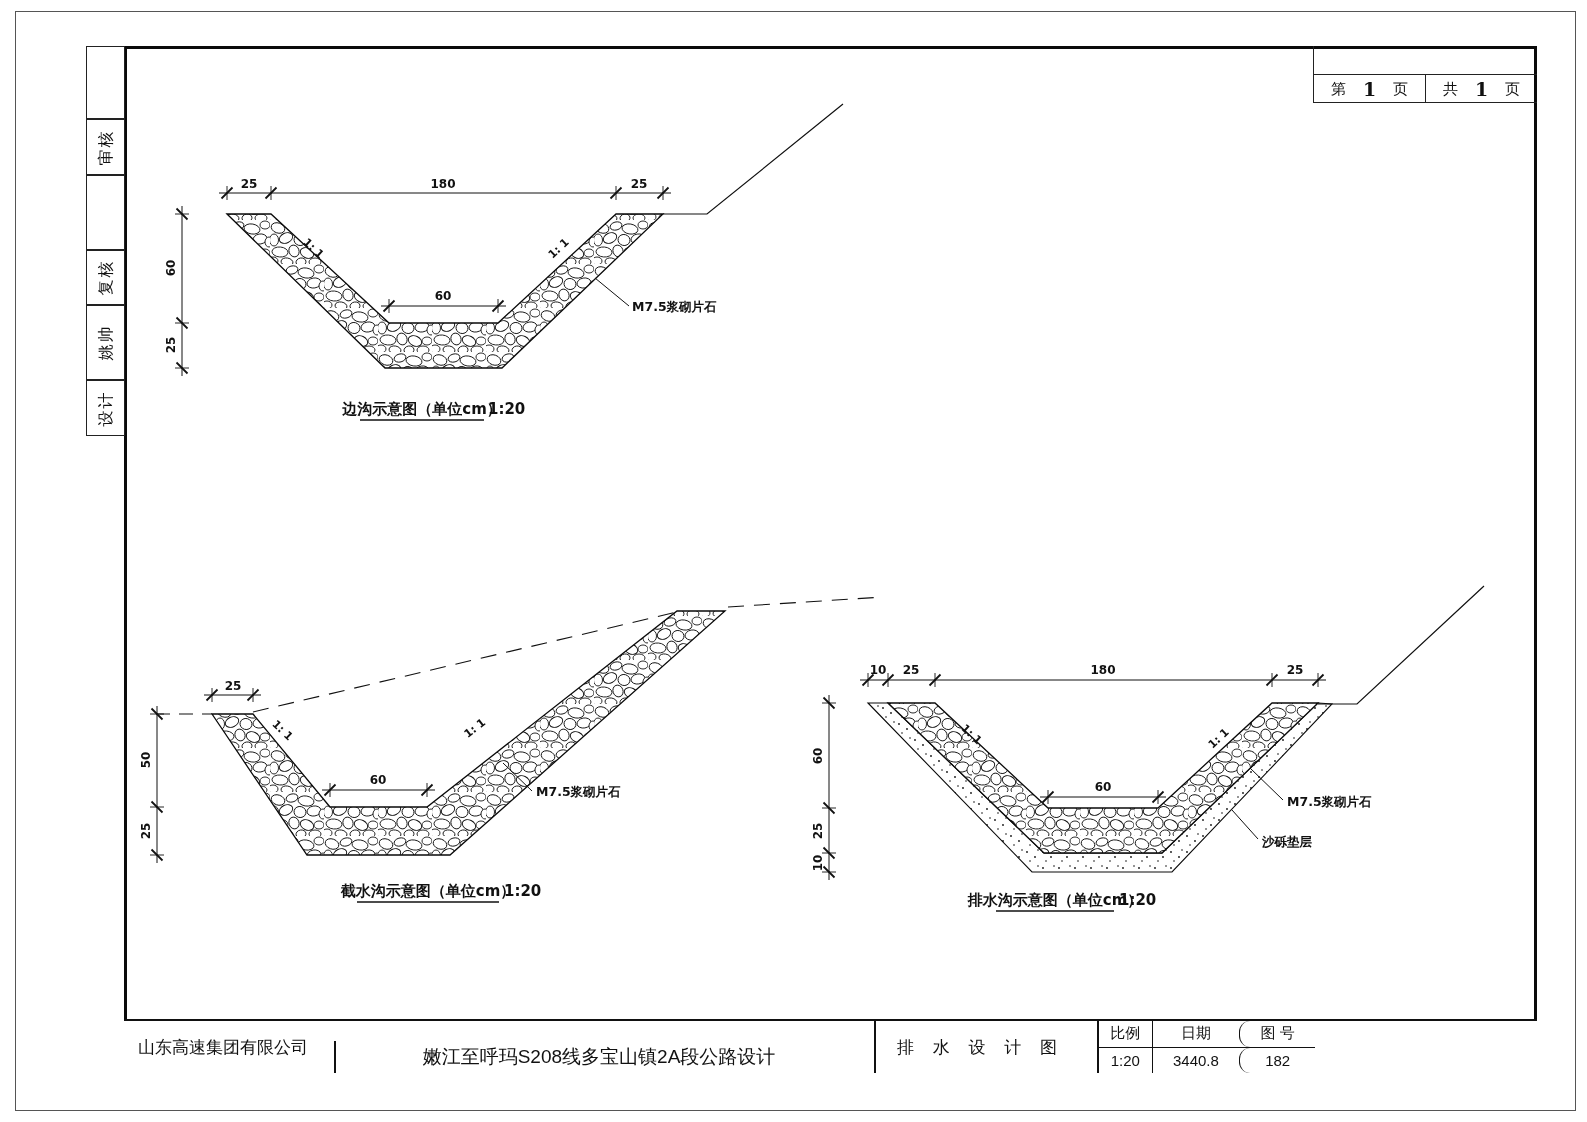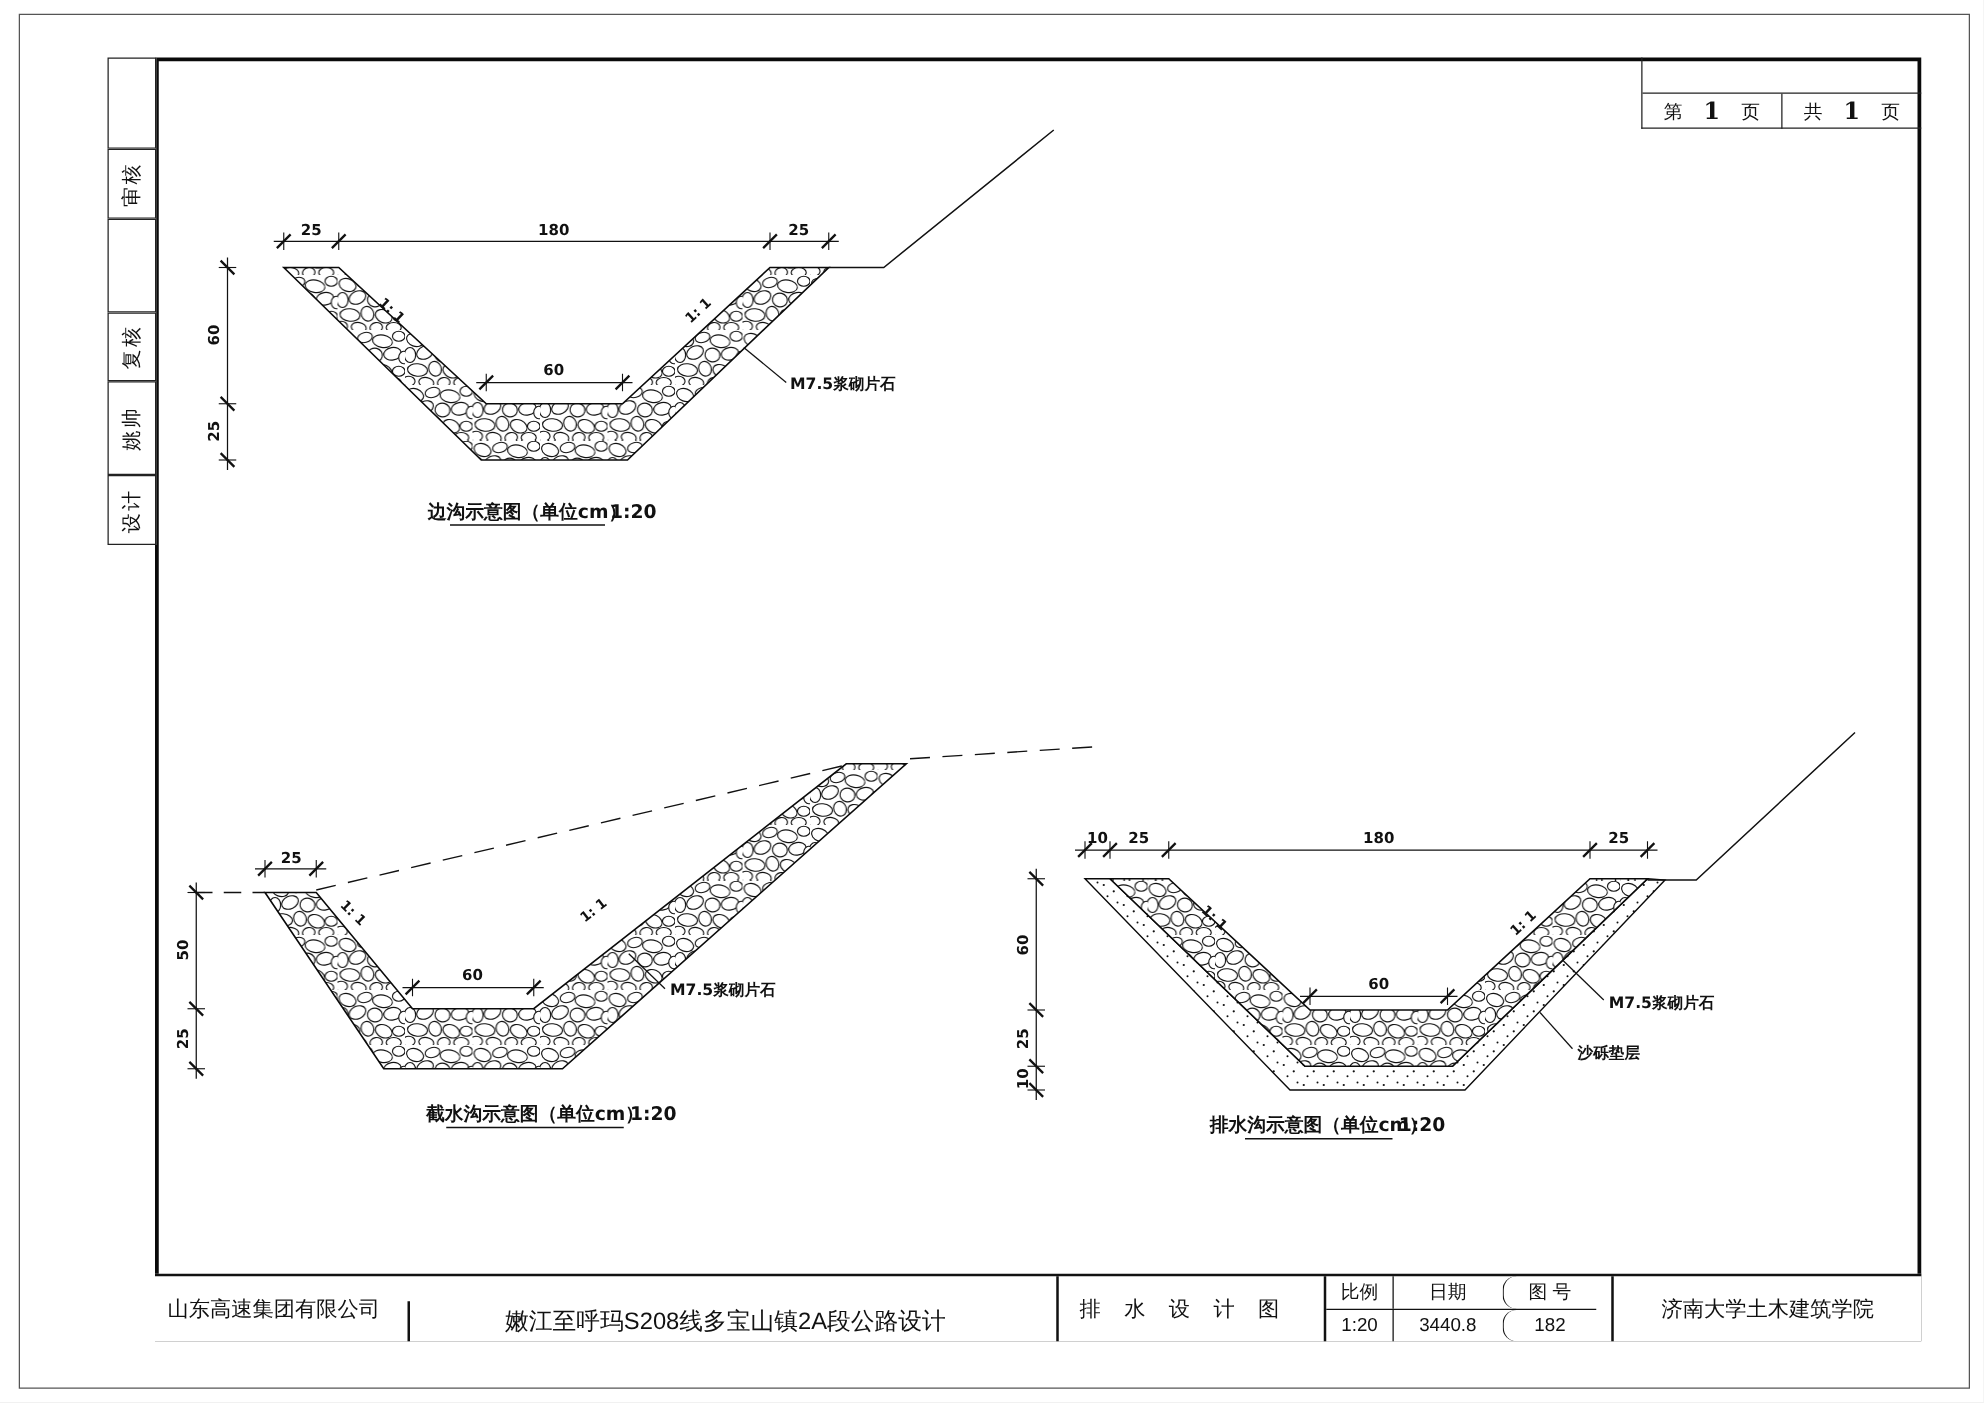--- a/index.html
+++ b/index.html
@@ -242,16 +242,15 @@
         <div class="tb-sub-cell c1">比例</div>
         <div class="tb-sub-cell c2">日期</div>
         <div class="tb-sub-cell c3">图 号</div>
       </div>
       <div class="tb-sub-row">
         <div class="tb-sub-cell c1">1:20</div>
         <div class="tb-sub-cell c2">3440.8</div>
         <div class="tb-sub-cell c3">182</div>
       </div>
     </div>
-    <div class="tb-cell tb-institute">济南大学土木建筑学院</div>
   </div>
 
 </div>
 
 </body></html>

